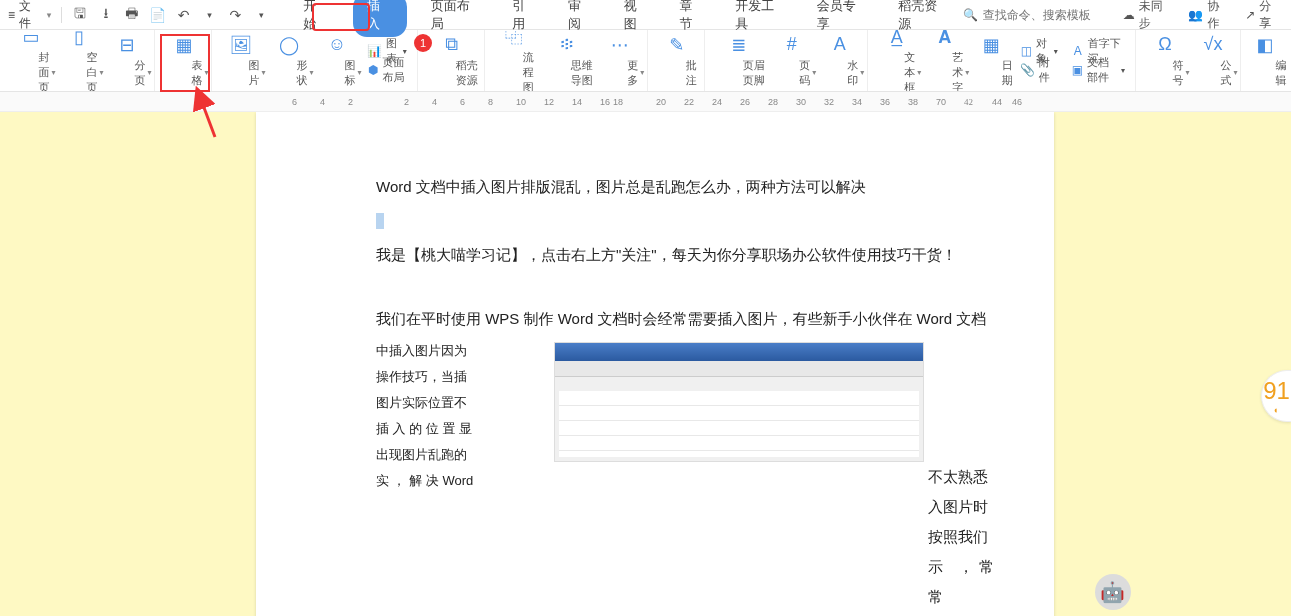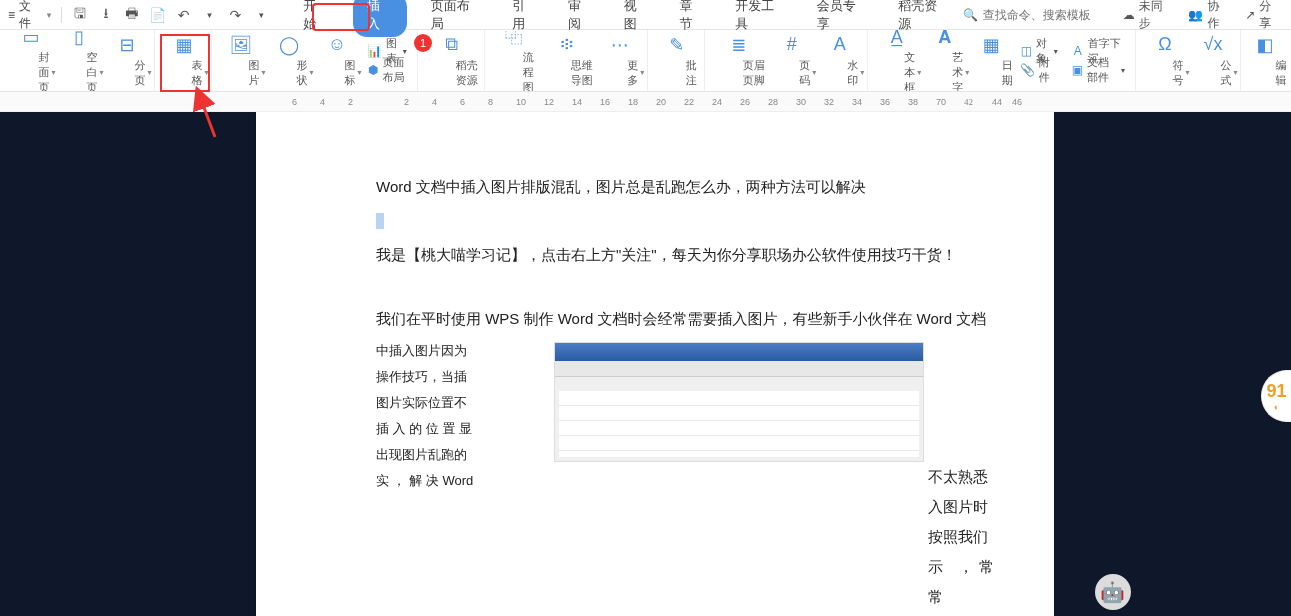--- a/index.html
+++ b/index.html
@@ -23,21 +23,21 @@
 .rgrp:last-child{border-right:none;}
 .rbtn{display:flex;flex-direction:column;align-items:center;justify-content:center;width:46px;height:56px;cursor:pointer;font-size:11px;color:#555;gap:2px;position:relative;}
 .rbtn .ricon{width:24px;height:22px;display:flex;align-items:center;justify-content:center;font-size:18px;color:#4a90e2;}
 .rbtn .rlabel{display:flex;align-items:center;gap:2px;margin-left:32px;}
 .rbtn .caret{font-size:8px;color:#888;}
 .sidecol{display:flex;flex-direction:column;gap:1px;justify-content:center;padding:0 6px;}
 .sidecol .srow{display:flex;align-items:center;gap:4px;font-size:11px;color:#555;cursor:pointer;height:18px;}
 .sidecol .srow .sicon{width:14px;height:14px;display:flex;align-items:center;justify-content:center;color:#4a90e2;font-size:12px;}
 .ruler{height:20px;background:#fafafa;position:relative;display:flex;align-items:center;padding-left:280px;border-bottom:1px solid #eee;}
 .ruler .rnum{position:absolute;font-size:9px;color:#888;}
-.doc-area{position:absolute;top:112px;left:0;right:0;bottom:0;background:#0f172a;overflow:hidden;}
+.doc-area{position:absolute;top:112px;left:0;right:0;bottom:0;background:#fef9c3;overflow:hidden;}
 .doc-side{position:absolute;left:300px;top:90px;display:flex;align-items:center;gap:4px;}
 .doc-side .ds-icon{width:24px;height:24px;background:#fff;border:1px solid #ddd;display:flex;align-items:center;justify-content:center;color:#888;font-size:12px;}
 .page{position:absolute;left:256px;top:0;width:798px;min-height:800px;background:#fff;box-shadow:0 1px 3px rgba(0,0,0,.15);}
 .page-content{padding:60px 60px 20px 120px;font-size:15px;color:#222;line-height:2;}
 .page-content p{margin-bottom:4px;}
 .cursor-mark{display:inline-block;width:8px;height:16px;background:#b8d4f0;vertical-align:text-bottom;}
 .inline-img{width:370px;height:120px;float:right;margin-left:6px;margin-right:70px;margin-top:4px;background:#f0f0f0;border:1px solid #ddd;position:relative;}
 .inline-img .bar1{position:absolute;top:0;left:0;right:0;height:18px;background:linear-gradient(#4a7ec8,#2b5aa0);}
 .inline-img .bar2{position:absolute;top:18px;left:0;right:0;height:16px;background:#e8e8e8;border-bottom:1px solid #ccc;}
 .inline-img .tbl{position:absolute;top:48px;left:4px;right:4px;bottom:4px;background:repeating-linear-gradient(#fff,#fff 14px,#e8e8e8 14px,#e8e8e8 15px);}
@@ -302,21 +302,21 @@
     <span class="rnum" style="left: 320px;">4</span>
     <span class="rnum" style="left: 348px;">2</span>
     <span class="rnum" style="left: 404px;">2</span>
     <span class="rnum" style="left: 432px;">4</span>
     <span class="rnum" style="left: 460px;">6</span>
     <span class="rnum" style="left: 488px;">8</span>
     <span class="rnum" style="left: 516px;">10</span>
     <span class="rnum" style="left: 544px;">12</span>
     <span class="rnum" style="left: 572px;">14</span>
     <span class="rnum" style="left: 600px;">16</span>
-    <span class="rnum" style="left: 628px;">18</span>
+    <span class="rnum" style="left: 613px;">18</span>
     <span class="rnum" style="left: 656px;">20</span>
     <span class="rnum" style="left: 684px;">22</span>
     <span class="rnum" style="left: 712px;">24</span>
     <span class="rnum" style="left: 740px;">26</span>
     <span class="rnum" style="left: 768px;">28</span>
     <span class="rnum" style="left: 796px;">30</span>
     <span class="rnum" style="left: 824px;">32</span>
     <span class="rnum" style="left: 852px;">34</span>
     <span class="rnum" style="left: 880px;">36</span>
     <span class="rnum" style="left: 908px;">38</span>
@@ -368,21 +368,21 @@
       
       <br>
       
       <br>
       
     </div>
   </div>
 </div>
 
 <div class="float-score">
-  <span style="font-size:18px;font-weight:700">91</span>
+  <span style="font-size:24px;font-weight:400">91</span>
   <span style="font-size:9px;color:#f0a020">◐</span>
 </div>
 <div class="float-avatar">
   <span>🤖</span>
 </div>
 
 <div class="annot-red" style="left:312px;top:3px;width:58px;height:28px;border-radius:4px;"></div>
 <div class="annot-badge" style="left:414px;top:34px;">1</div>
 <div class="annot-red" style="left:160px;top:34px;width:50px;height:58px;"></div>
 <svg class="red-arrow" style="left:195px;top:92px" width="40" height="50">

